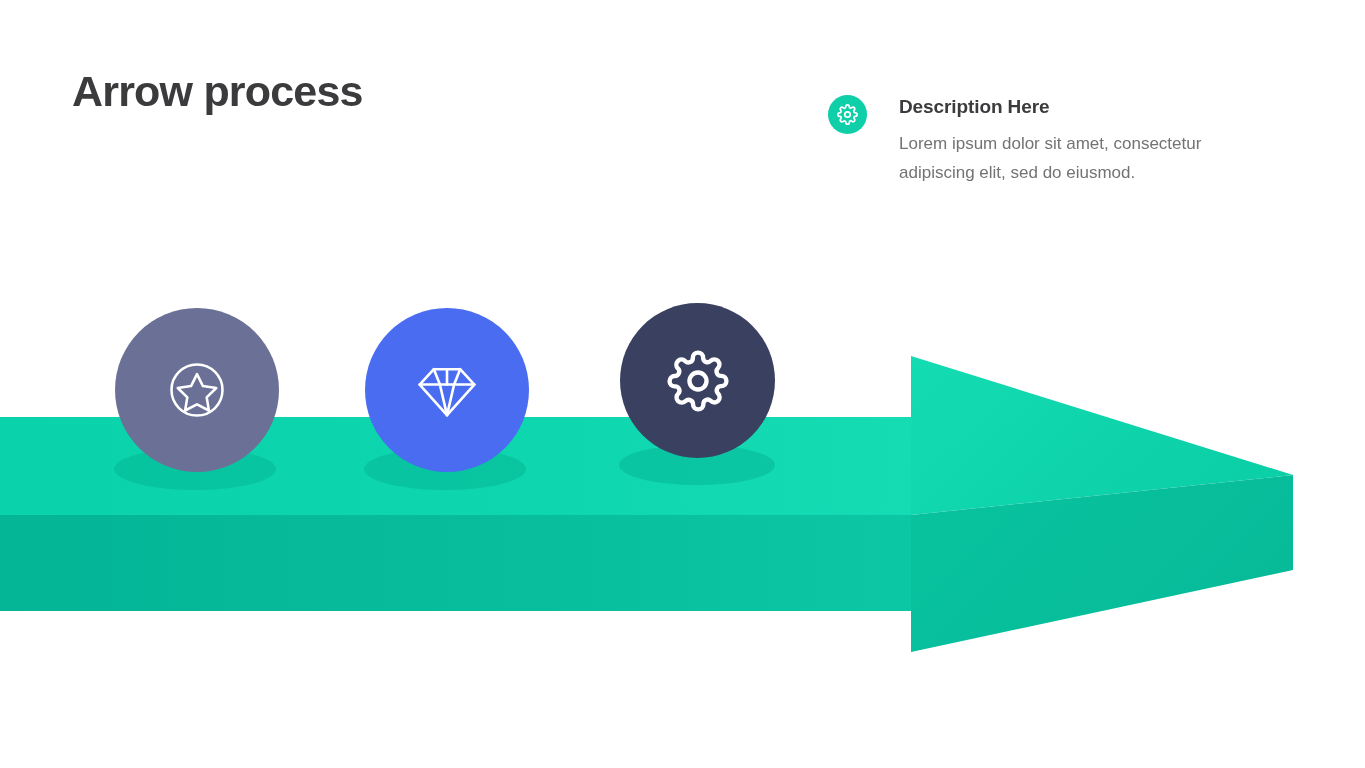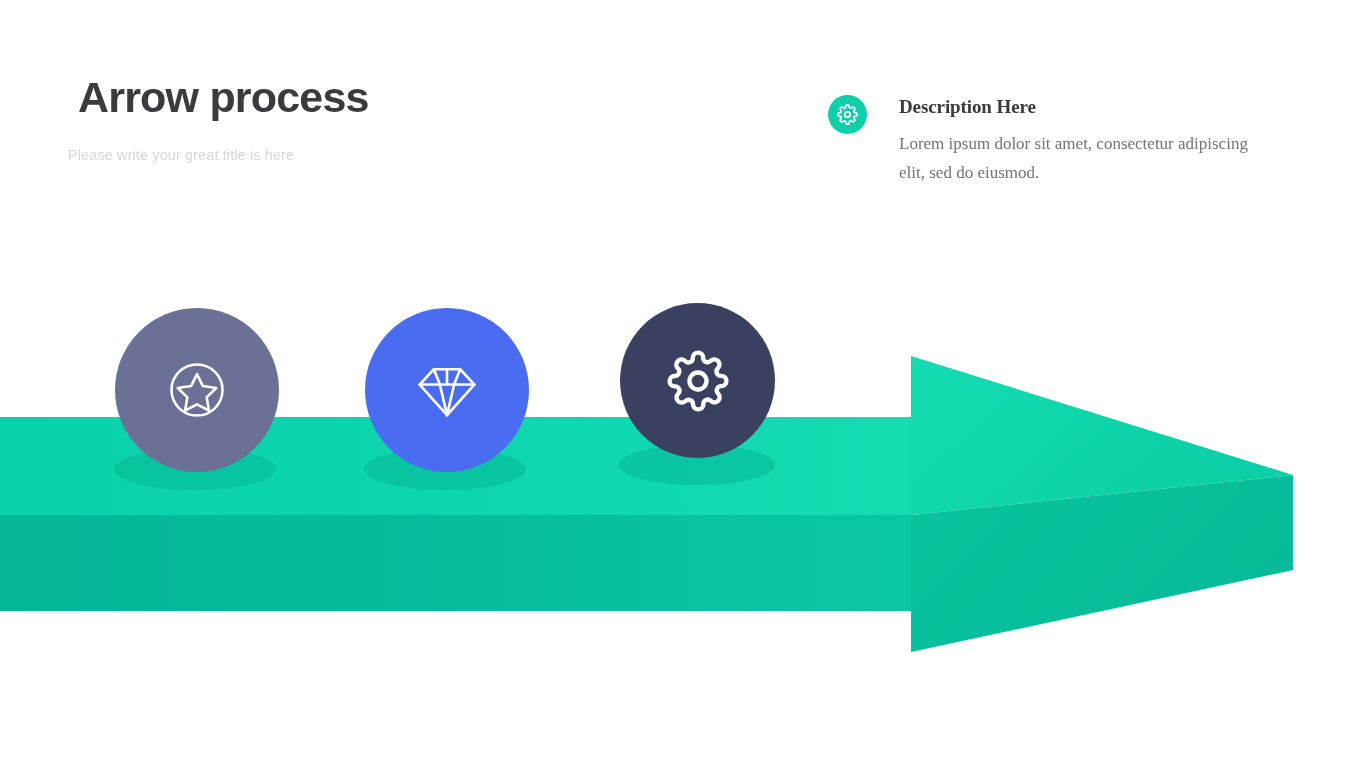--- a/index.html
+++ b/index.html
@@ -23,21 +23,21 @@
   }
 
   
   .title-block {
     position: absolute;
     left: 68px;
     top: 66px;
     width: 560px;
   }
   .page-title {
-    margin: 10px;
+    margin: 4px;
     font-size: 43px;
     line-height: 1.0;
     font-weight: bold;
     letter-spacing: -0.8px;
     color: #3b3b3d;
     font-family: "Liberation Sans", sans-serif;
   }
   .page-subtitle {
     margin: 0;
     padding-top: 18px;
@@ -49,21 +49,20 @@
   }
 
   
   .desc-block {
     position: absolute;
     left: 828px;
     top: 94px;
     width: 460px;
     display: flex;
     align-items: flex-start;
-    font-family: Liberation Serif, serif;
   }
   .desc-badge {
     flex: 0 0 auto;
     width: 39px;
     height: 39px;
     border-radius: 50%;
     background: #0ecfa8;
     display: flex;
     align-items: center;
     justify-content: center;
@@ -151,21 +150,20 @@
     background: #3a4160;
   }
 </style>
 </head>
 <body>
 
 <div class="slide">
 
   <div class="title-block">
     <h1 class="page-title" style="color: rgb(59, 59, 61);">Arrow process</h1>
-    <p class="page-subtitle" style="color: rgb(215, 215, 218);">Please write your great title is here</p>
   </div>
 
   <div class="desc-block">
     <div class="desc-badge" style="background: rgb(14, 207, 168);">
       <span>
         <svg width="21" height="21" viewBox="0 0 24 24" fill="none" stroke="#ffffff" stroke-width="2" stroke-linecap="round" stroke-linejoin="round">
           <circle cx="12" cy="12" r="3.1"></circle>
           <path d="M19.4 15a1.65 1.65 0 0 0 .33 1.82l.06.06a2 2 0 1 1-2.83 2.83l-.06-.06a1.65 1.65 0 0 0-1.82-.33 1.65 1.65 0 0 0-1 1.51V21a2 2 0 0 1-4 0v-.09A1.65 1.65 0 0 0 9 19.4a1.65 1.65 0 0 0-1.82.33l-.06.06a2 2 0 1 1-2.83-2.83l.06-.06a1.65 1.65 0 0 0 .33-1.82 1.65 1.65 0 0 0-1.51-1H3a2 2 0 0 1 0-4h.09A1.65 1.65 0 0 0 4.6 9a1.65 1.65 0 0 0-.33-1.82l-.06-.06a2 2 0 1 1 2.83-2.83l.06.06a1.65 1.65 0 0 0 1.82.33H9a1.65 1.65 0 0 0 1-1.51V3a2 2 0 0 1 4 0v.09a1.65 1.65 0 0 0 1 1.51 1.65 1.65 0 0 0 1.82-.33l.06-.06a2 2 0 1 1 2.83 2.83l-.06.06a1.65 1.65 0 0 0-.33 1.82V9a1.65 1.65 0 0 0 1.51 1H21a2 2 0 0 1 0 4h-.09a1.65 1.65 0 0 0-1.51 1z"></path>
         </svg>
       </span>

